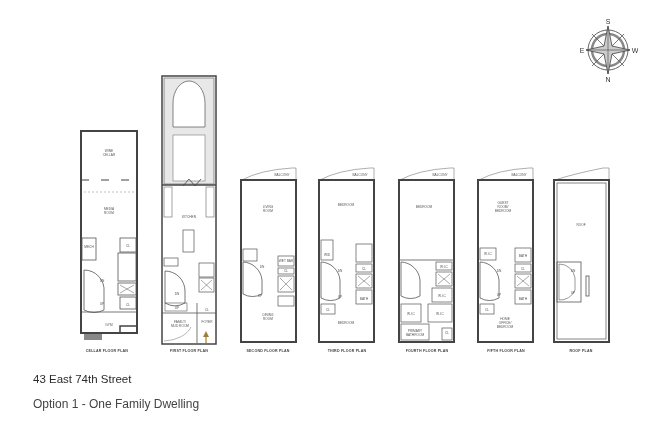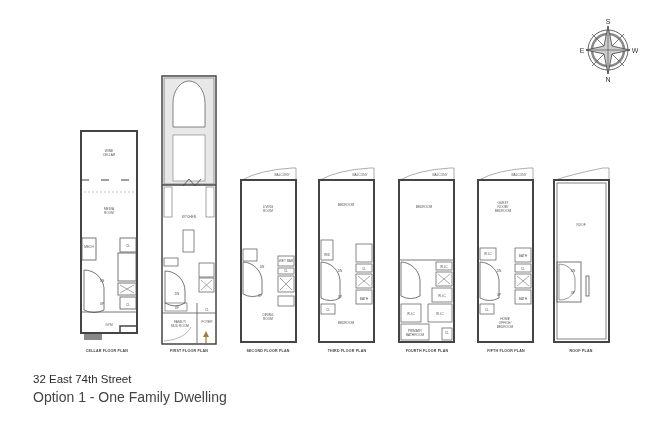--- a/index.html
+++ b/index.html
@@ -2,21 +2,21 @@
 <html><head>
 <meta charset="utf-8">
 <style>
   html,body{margin:0;padding:0;background:#ffffff;}
   body{width:650px;height:425px;position:relative;overflow:hidden;font-family:"Liberation Sans",sans-serif;color:#333;}
   .plan{position:absolute;}
   .plan svg{display:block;overflow:visible;}
   .plan-label{position:absolute;font-size:3.6px;letter-spacing:0.2px;color:#444;white-space:nowrap;transform:translateX(-50%);font-weight:bold;}
   .room{font-size:3.2px;fill:#555;text-anchor:middle;font-family:"Liberation Sans",sans-serif;}
   .title{position:absolute;left:33px;top:373px;font-size:11.5px;color:#2b2b2b;}
-  .subtitle{position:absolute;left:33px;top:389px;font-size:14px;color:#444;}
+  .subtitle{position:absolute;left:33px;top:397px;font-size:12px;color:#444;}
   .compass{position:absolute;left:578px;top:18px;}
 </style>
 </head>
 <body>
 
 <div class="plan" style="left:80px;top:130px;">
   <svg width="58" height="210" viewBox="0 0 58 210">
     <rect x="1" y="1" width="56" height="202" fill="none" stroke="#444" stroke-width="2"></rect>
     <line x1="1" y1="50" x2="57" y2="50" stroke="#444" stroke-width="1.2" stroke-dasharray="8 12"></line>
     <line x1="4" y1="62" x2="54" y2="62" stroke="#999" stroke-width="0.6" stroke-dasharray="2 2"></line>
@@ -213,14 +213,14 @@
     <polygon points="30,8 34,28 52,32 34,36 30,56 26,36 8,32 26,28" fill="#ccc" stroke="#444" stroke-width="0.8"></polygon>
     <line x1="30" y1="8" x2="30" y2="56" stroke="#444" stroke-width="0.6"></line>
     <line x1="8" y1="32" x2="52" y2="32" stroke="#444" stroke-width="0.6"></line>
     <text x="30" y="6" font-size="7" fill="#333" text-anchor="middle" font-family="Liberation Sans, sans-serif">S</text>
     <text x="4" y="35" font-size="7" fill="#333" text-anchor="middle" font-family="Liberation Sans, sans-serif">E</text>
     <text x="57" y="35" font-size="7" fill="#333" text-anchor="middle" font-family="Liberation Sans, sans-serif">W</text>
     <text x="30" y="64" font-size="7" fill="#333" text-anchor="middle" font-family="Liberation Sans, sans-serif">N</text>
   </svg>
 </div>
 
-<div class="title">32 East 74th Street</div>
+<div class="title">43 East 74th Street</div>
 <div class="subtitle">Option 1 - One Family Dwelling</div>
 
 </body></html>

